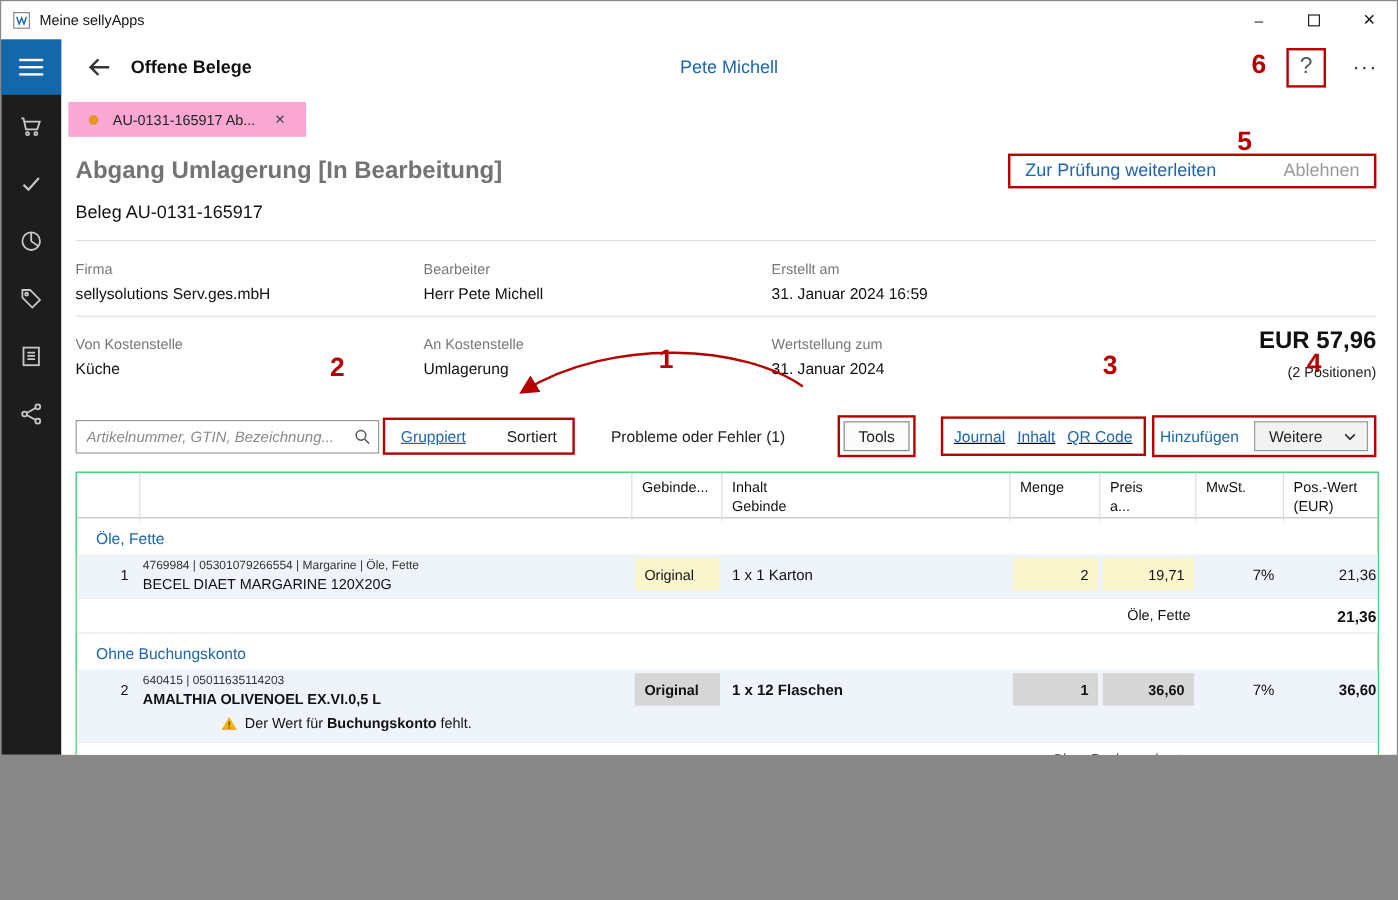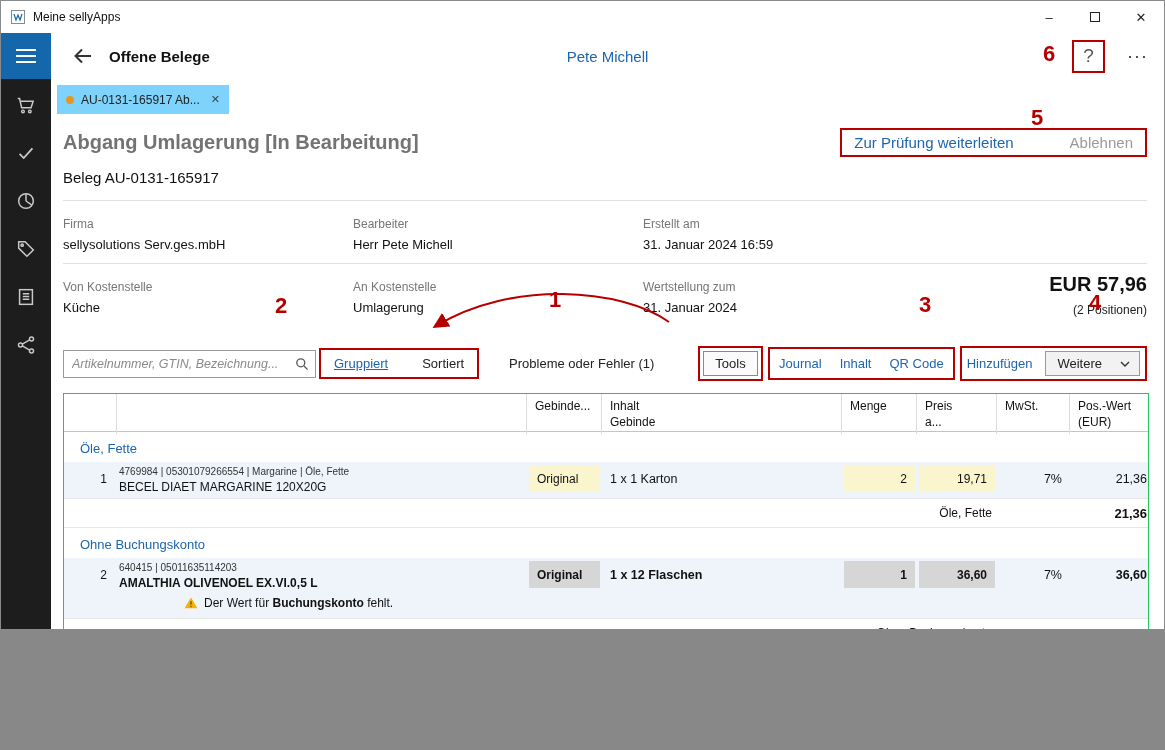--- a/index.html
+++ b/index.html
@@ -28,21 +28,21 @@
   .main{flex:1; display:flex; flex-direction:column; min-width:0;}
   
   .header{height:46px; display:flex; align-items:center; padding:0 16px 0 20px; position:relative;}
   .backarrow{width:24px; height:24px; display:flex;}
   .section-title{font-size:15px; font-weight:bold; margin-left:14px; color:#111;}
   .user{position:absolute; left:50%; transform:translateX(-50%); color:var(--accent); font-size:15px;}
   .help-box{margin-left:auto; border:2px solid var(--anno); width:33px; height:33px; display:flex; align-items:center; justify-content:center; font-size:19px; color:#555;}
   .more{margin-left:22px; font-size:18px; color:#333; letter-spacing:1px;}
   
   .tabbar{height:35px; display:flex; align-items:flex-end; padding-left:6px;}
-  .tab{display:flex; align-items:center; gap:7px; background:#7dd3fc; height:29px; padding:0 9px; font-size:12px; color:#222;}
+  .tab{display:flex; align-items:center; gap:12px; background:#f9a8d4; height:29px; padding:0 17px; font-size:12px; color:#222;}
   .tabdot{width:8px; height:8px; border-radius:50%; background:var(--dot);}
   .tabclose{font-size:11px; color:#444; margin-left:4px;}
   
   .content{flex:1; padding:14px 17px 0 12px; position:relative;}
   .title-row{display:flex; align-items:center;}
   .doc-title{font-size:20px; font-weight:bold; color:#737373;}
   .actions-box{margin-left:auto; border:2px solid var(--anno); padding:4px 12px; display:flex; gap:56px; font-size:15px; align-items:center;}
   .lnk{color:var(--accent); cursor:pointer;}
   .lnk-dis{color:#9a9a9a;}
   .doc-sub{font-size:15px; margin-top:12px; color:#111;}
@@ -59,21 +59,21 @@
   .search input{width:253px; height:28px; border:1px solid #9a9a9a; padding:0 28px 0 8px; font-size:12.5px; font-family:inherit;}
   .search input::placeholder{font-style:italic; color:#8a8a8a;}
   .search .mag{position:absolute; right:6px; top:6px; width:16px; height:16px;}
   .group-box{margin-left:3px; border:2px solid var(--anno); padding:6px 13px; display:flex; gap:34px;}
   .grp-on{color:var(--accent); text-decoration:underline; cursor:pointer;}
   .grp-off{color:#222; cursor:pointer;}
   .problems{margin-left:30px; color:#222;}
   .tools-box{margin-left:44px; border:2px solid var(--anno); padding:3px;}
   .tools-btn{border:1px solid #8a8a8a; background:#fbfbfb; padding:4px 11px; font-size:13px; color:#222; cursor:pointer;}
   .right-group{margin-left:auto; display:flex; align-items:center;}
-  .links-box{border:2px solid var(--anno); padding:7px 9px; display:flex; gap:18px;}
+  .links-box{border:2px solid var(--anno); padding:7px 9px; display:flex; gap:10px;text-decoration:underline;}
   .add-box{border:2px solid var(--anno); padding:3px 5px; display:flex; align-items:center; gap:13px; margin-left:5px;}
   .weitere-btn{border:1px solid #999; background:#f2f2f2; padding:4px 9px 4px 11px; display:flex; align-items:center; gap:18px; font-size:13px; color:#222; cursor:pointer;}
   
   .table{margin-top:12px; border:1px solid #22c55e; width:1086px; height:322px; display:flex; flex-direction:column; font-size:12.5px; color:#111;}
   .thead{display:grid; grid-template-columns:var(--cols); border-bottom:1px solid #c4c4c4; height:38px;}
   .th{padding:4px 8px; border-right:1px solid #ddd; font-size:12px; line-height:1.35;}
   .th:last-child{border-right:none;}
   .group-h{color:var(--accent); font-size:13px; padding:9px 0 6px 16px;}
   .rowwrap{background:#eef4fa;}
   .row{display:grid; grid-template-columns:var(--cols); align-items:start;}

